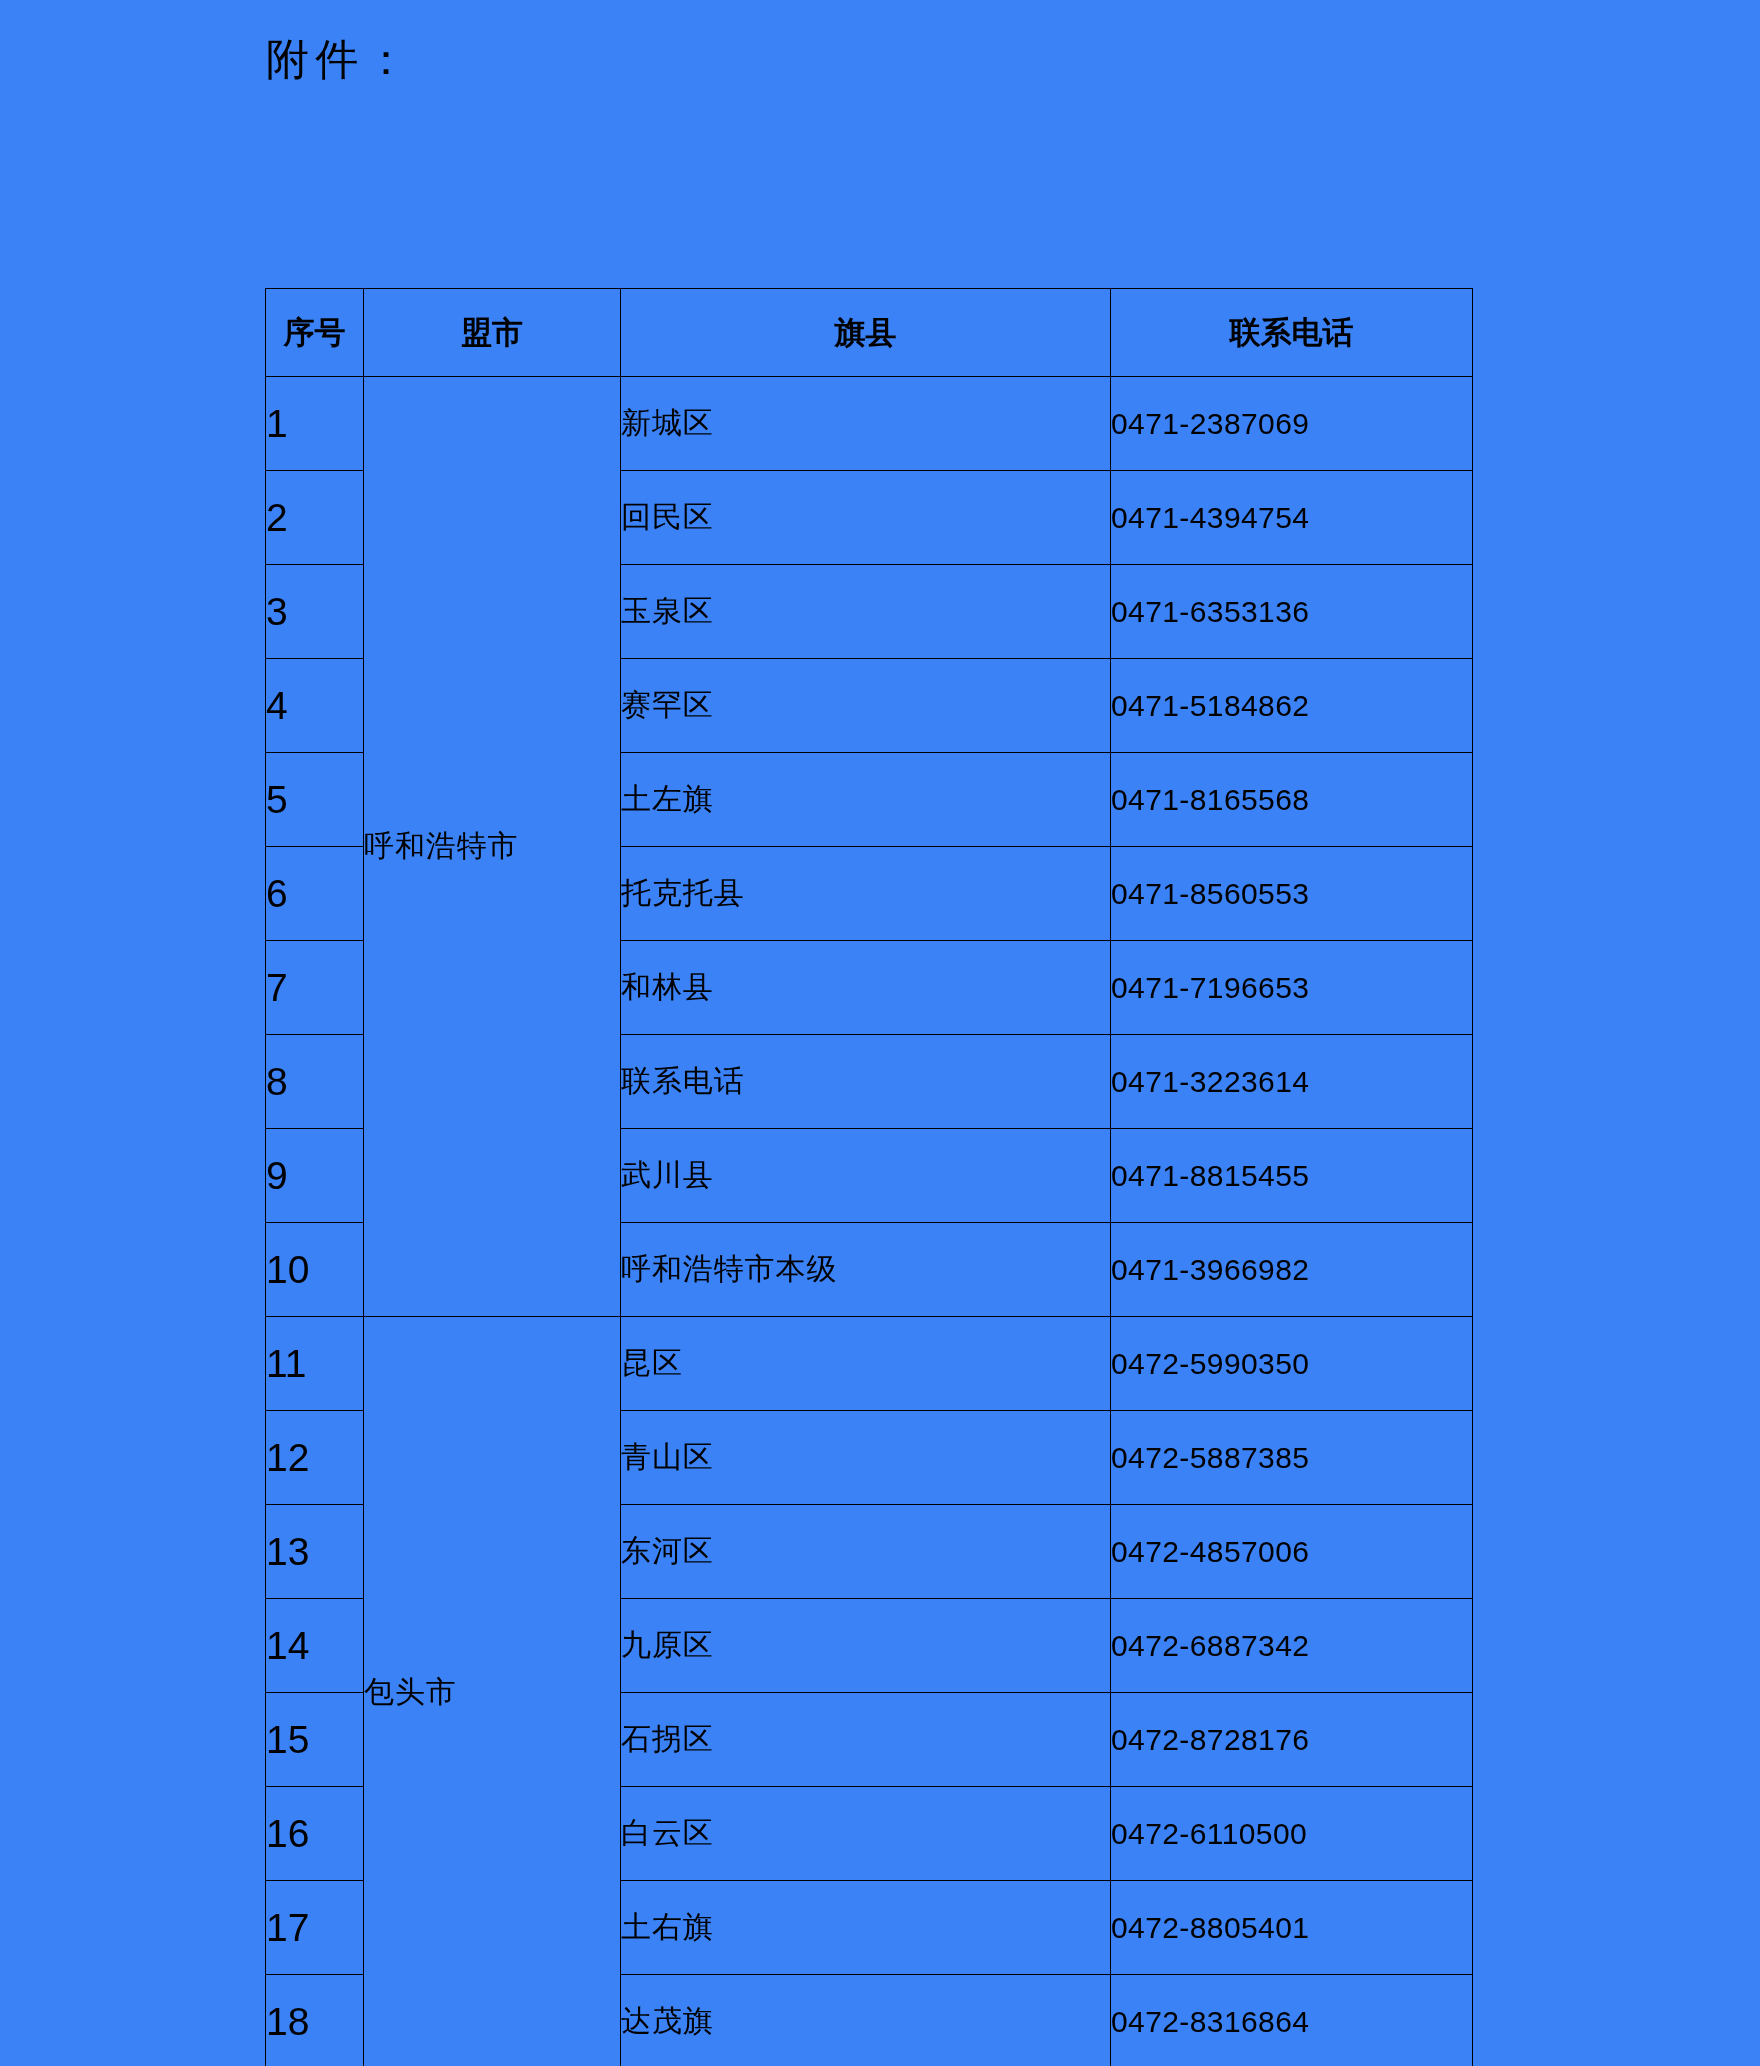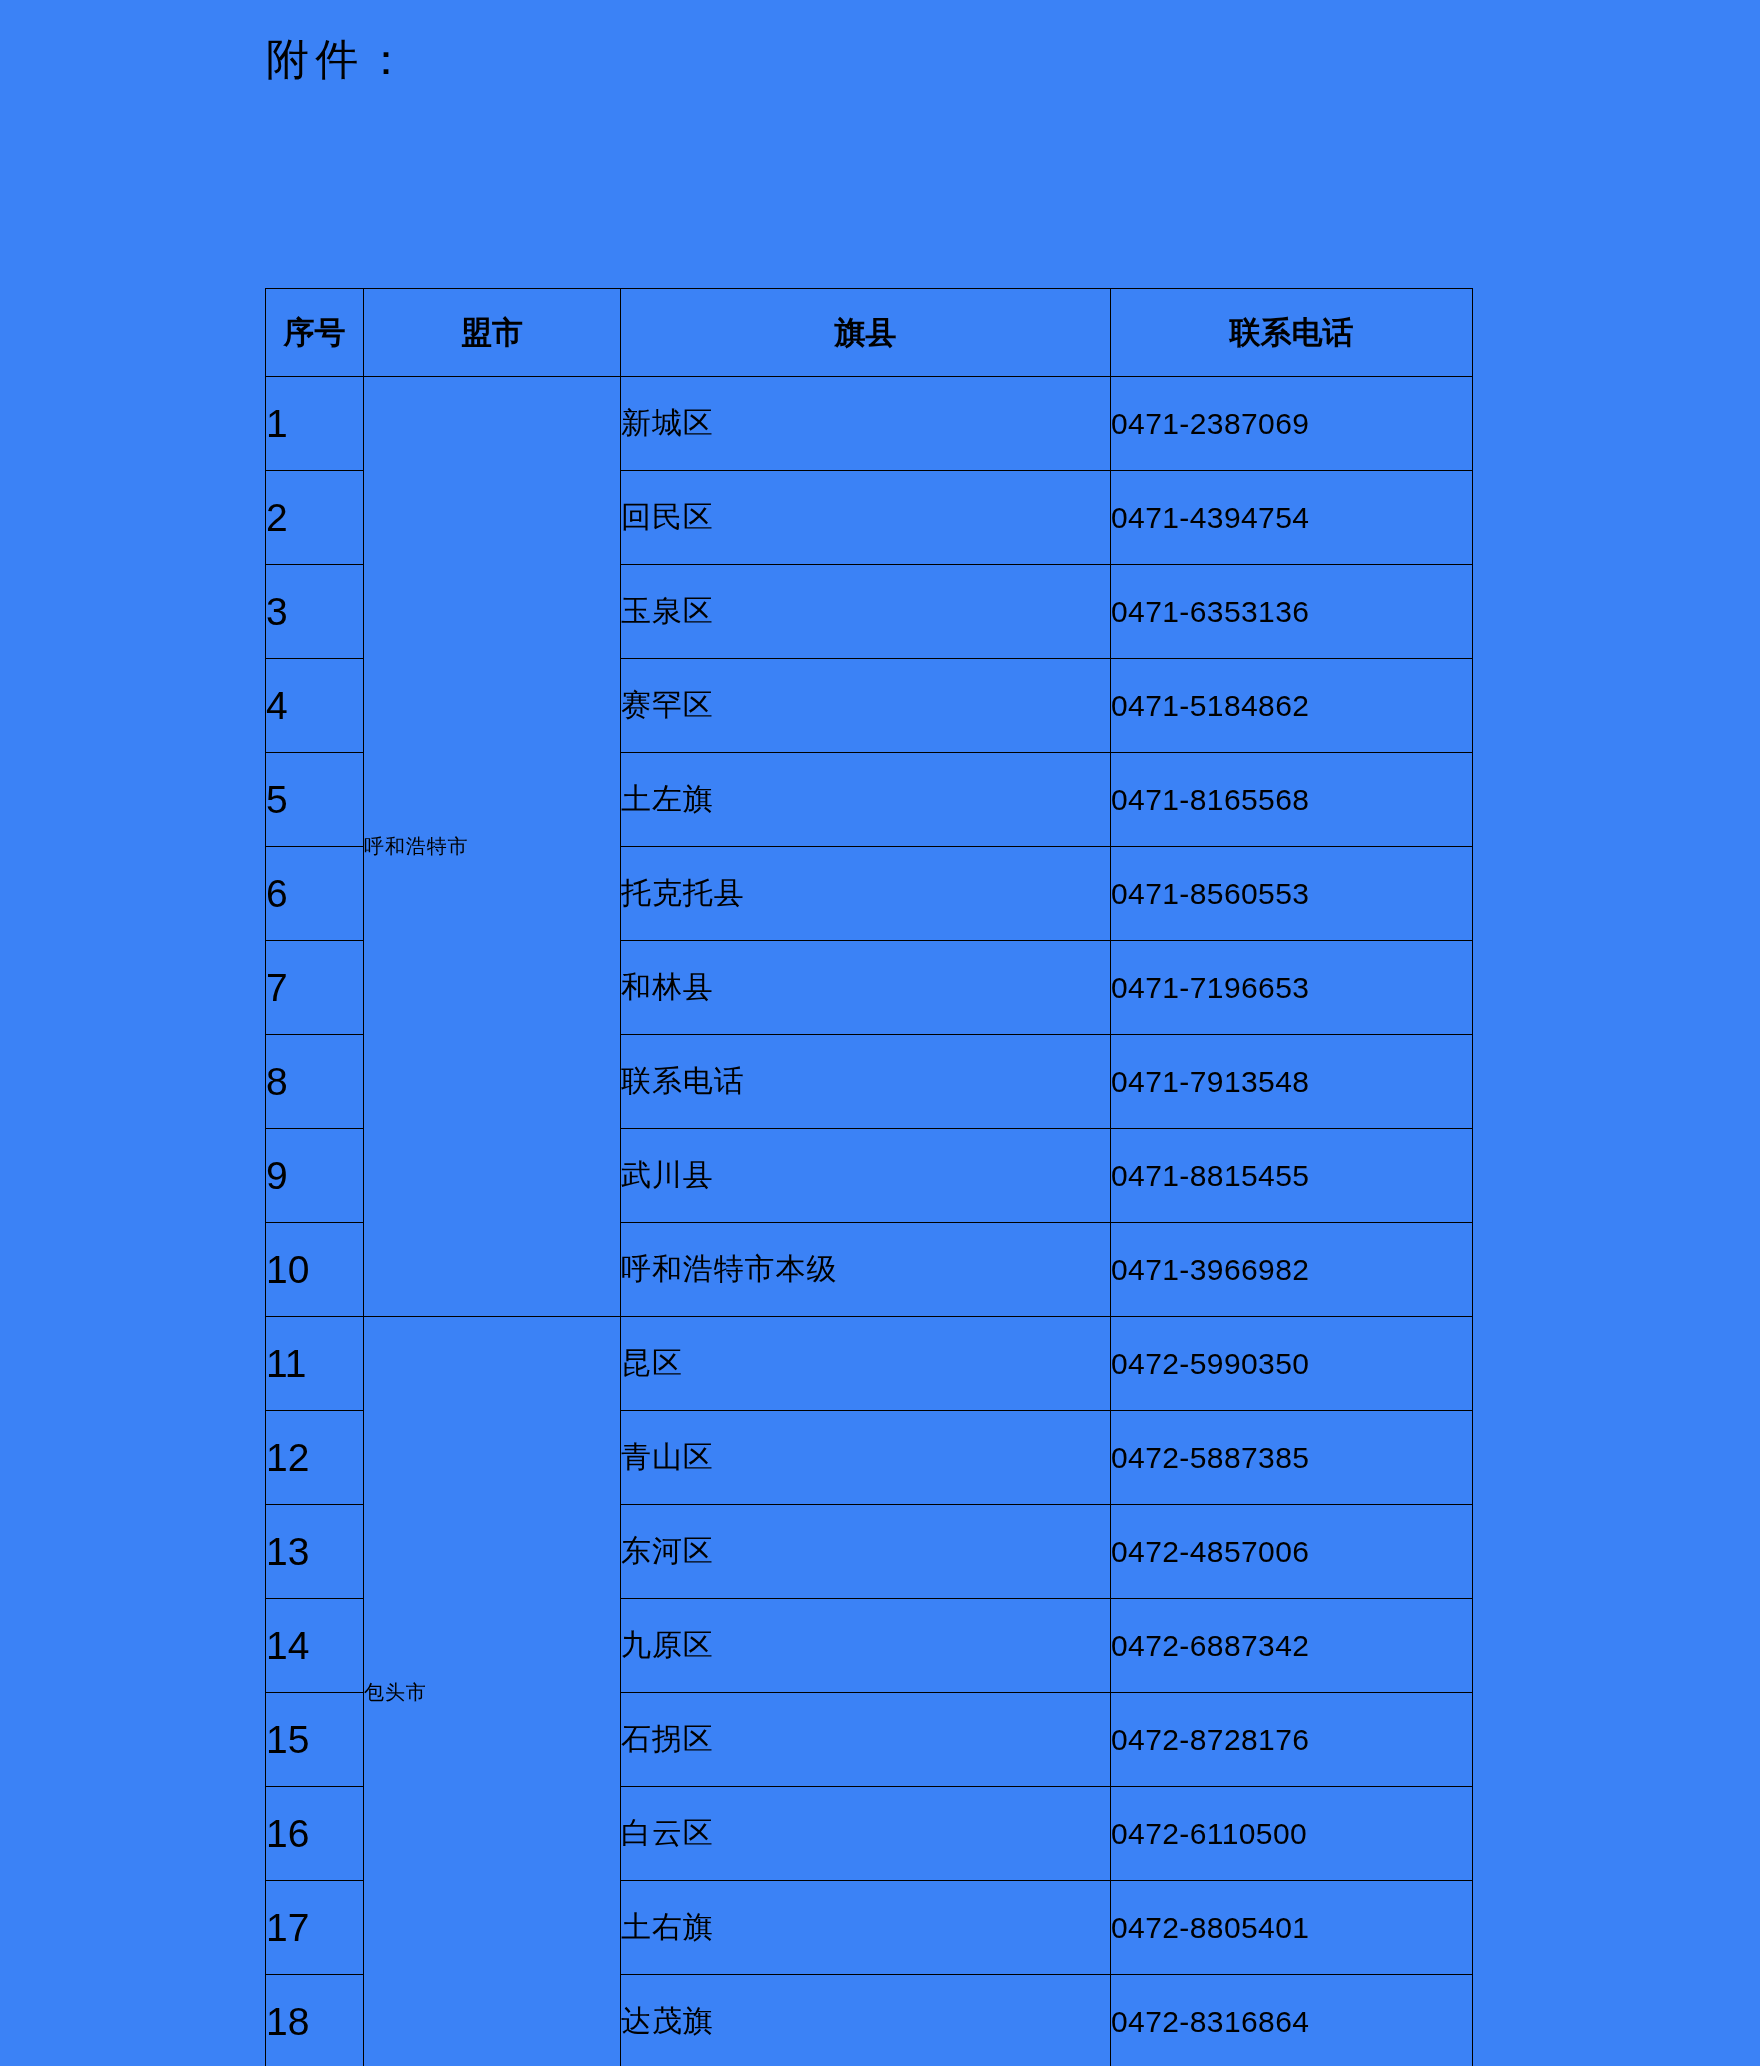--- a/index.html
+++ b/index.html
@@ -49,21 +49,21 @@
     overflow: hidden;
   }
   .contacts tr.header-row { height: 88px; }
   .contacts tr.data-row { height: 94px; }
   .contacts th {
     font-size: 31px;
     font-weight: 700;
     font-family: "Liberation Sans", "DejaVu Sans", sans-serif;
   }
   .num-cell   { font-size: 39px; }
-  .city-cell  { font-size: 20px; letter-spacing: 0.9px; }
+  .city-cell  { font-size: 30px; letter-spacing: 0.9px; }
   .county-cell{ font-size: 30px; letter-spacing: 0.9px; }
   .phone-cell { font-size: 30px; letter-spacing: 0.4px; }
 </style>
 </head>
 <body>
 
 <div class="page">
 
   <div class="attachment">附件：</div>
 
@@ -115,21 +115,21 @@
       <td class="phone-cell">0471-8560553</td>
     </tr>
     <tr class="data-row">
       <td class="num-cell">7</td>
       <td class="county-cell">和林县</td>
       <td class="phone-cell">0471-7196653</td>
     </tr>
     <tr class="data-row">
       <td class="num-cell">8</td>
       <td class="county-cell">联系电话</td>
-      <td class="phone-cell">0471-7913548</td>
+      <td class="phone-cell">0471-3223614</td>
     </tr>
     <tr class="data-row">
       <td class="num-cell">9</td>
       <td class="county-cell">武川县</td>
       <td class="phone-cell">0471-8815455</td>
     </tr>
     <tr class="data-row">
       <td class="num-cell">10</td>
       <td class="county-cell">呼和浩特市本级</td>
       <td class="phone-cell">0471-3966982</td>

